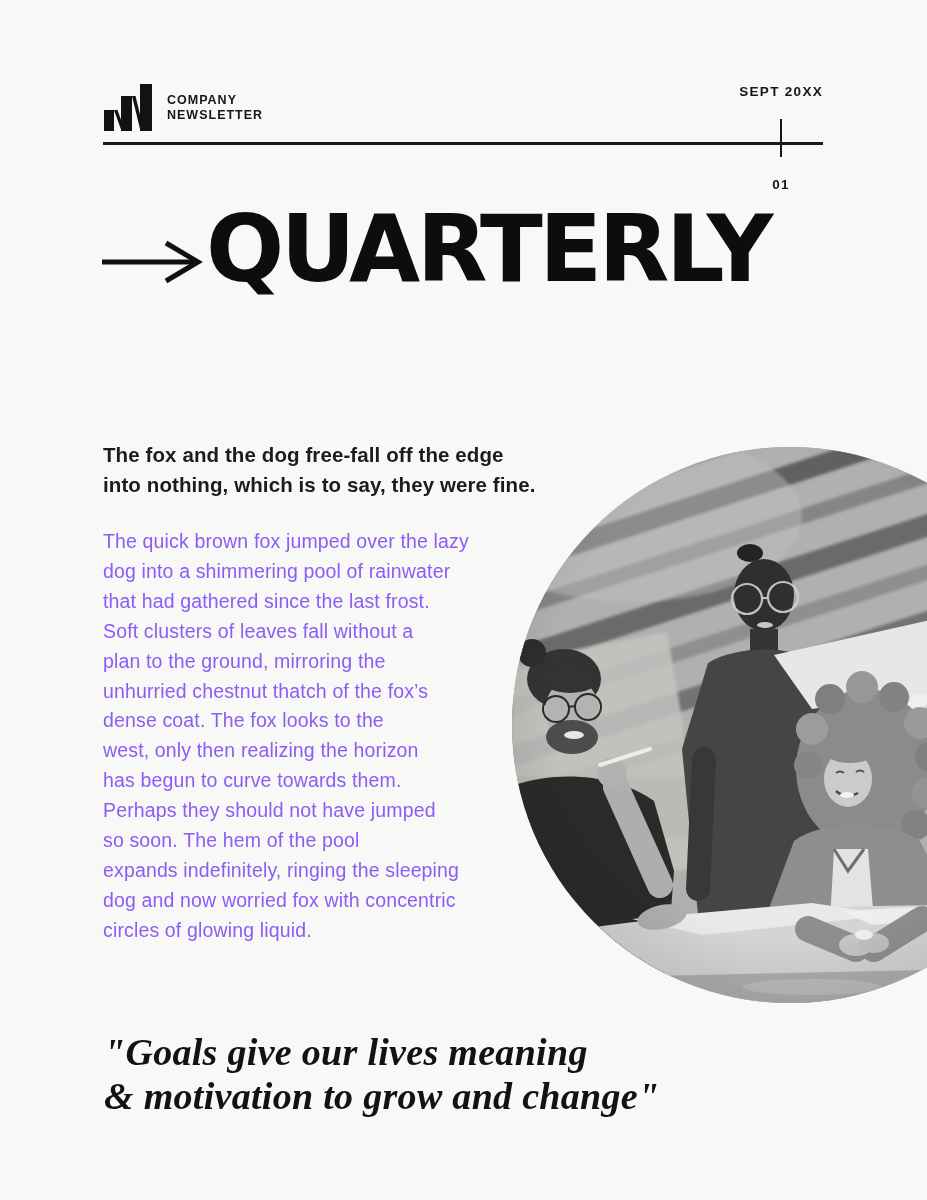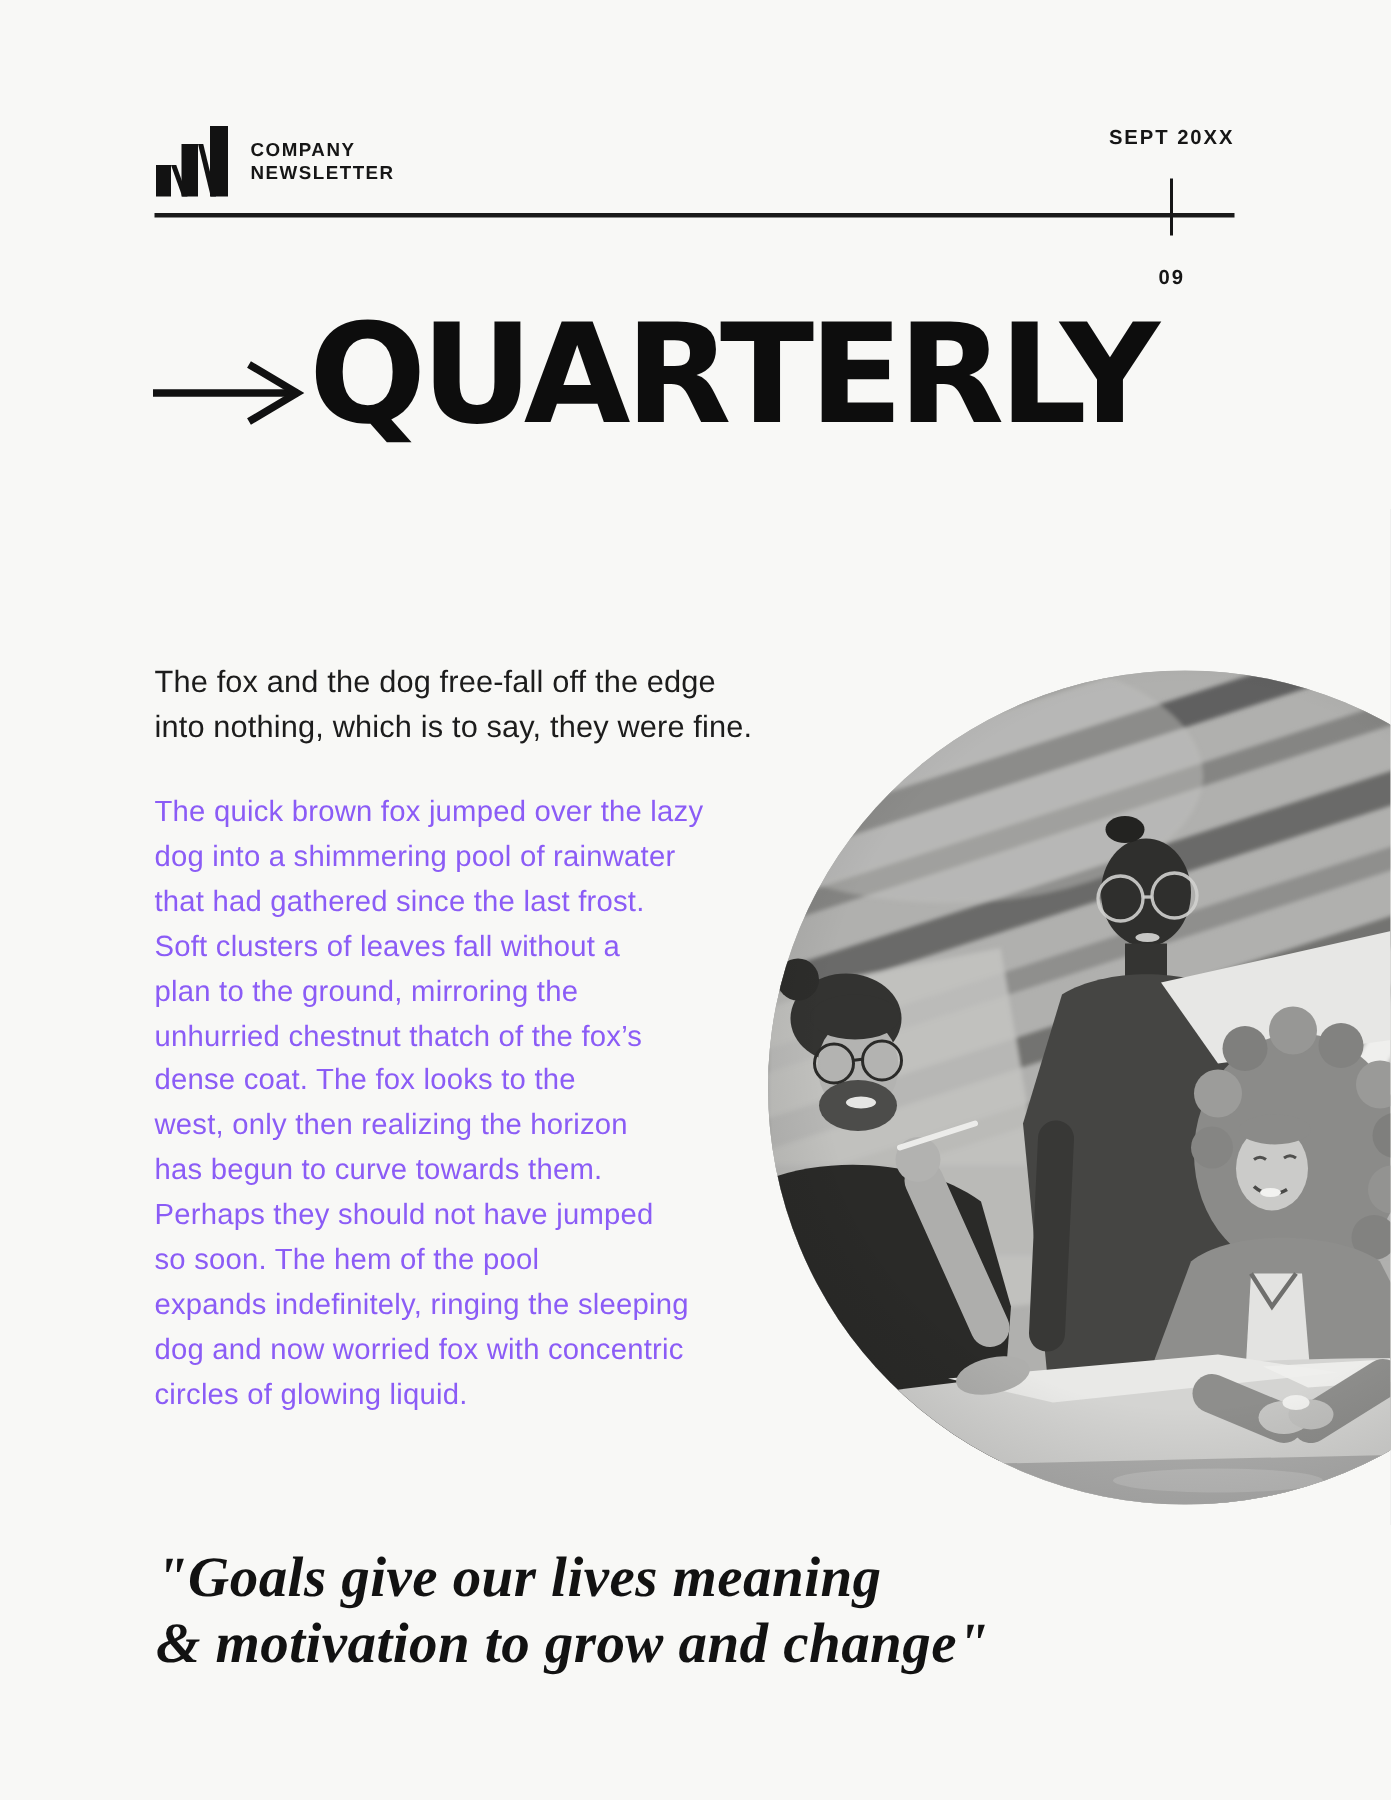--- a/index.html
+++ b/index.html
@@ -17,21 +17,21 @@
   .header-meta { position:absolute; right:104px; top:84px; display:flex; align-items:center; gap:20px;
                  font-size:13.5px; font-weight:bold; letter-spacing:1.3px; color:#161616;flex-direction:column; }
   .vdiv { width:2.5px; height:38px; background:#161616; }
   .rule { position:absolute; left:103px; top:142px; width:720px; height:2.5px; background:#1a1a1a; }
   
   .heading { position:absolute; left:100px; top:200px; font-family:"DejaVu Sans", sans-serif;
              font-weight:900; font-size:92px; letter-spacing:-3.5px; line-height:99px; color:#0d0d0d; }
   .h-line1 { display:flex; align-items:center; gap:2px; white-space:nowrap;justify-content:space-between; }
   .arrow-wrap { flex:0 0 auto; position:relative; top:4px; }
   
-  .lede { position:absolute; left:103px; top:440px; font-size:20.5px; font-weight:normal;
+  .lede { position:absolute; left:103px; top:440px; font-size:20.5px; font-weight:bold;
           line-height:29.5px; letter-spacing:0.1px; color:#1c1c1c; white-space:pre-line; }
   .bodytext { position:absolute; left:103px; top:527px; font-size:19.5px; font-weight:400;
           line-height:29.9px; letter-spacing:0.15px; color:#8b5cf6; white-space:pre-line; }
   
   .photo-circle { position:absolute; left:512px; top:447px; width:556px; height:556px;
           border-radius:50%; overflow:hidden; background:#b2b2b0; }
   
   .quote { position:absolute; left:104px; top:1030px; font-family:"Liberation Serif", serif;
           font-style:italic; font-weight:600; font-size:38px; line-height:44px;
           letter-spacing:0.3px; color:#121212; white-space:pre-line; }
@@ -51,21 +51,21 @@
     </svg>
     <div class="logo-text">
       <div>COMPANY</div>
       <div>NEWSLETTER</div>
     </div>
   </div>
 
   <div class="header-meta">
     <span>SEPT 20XX</span>
     <span class="vdiv"></span>
-    <span>09</span>
+    <span>01</span>
   </div>
 
   <div class="rule"></div>
 
   <h1 class="heading">
     <div class="h-line1">
       <span class="arrow-wrap">
         <svg width="104" height="46" viewBox="0 0 104 46" aria-hidden="true">
           <line x1="2" y1="23" x2="94" y2="23" stroke="#111" stroke-width="5"></line>
           <polyline points="66,4 98,23 66,42" fill="none" stroke="#111" stroke-width="5"></polyline>

